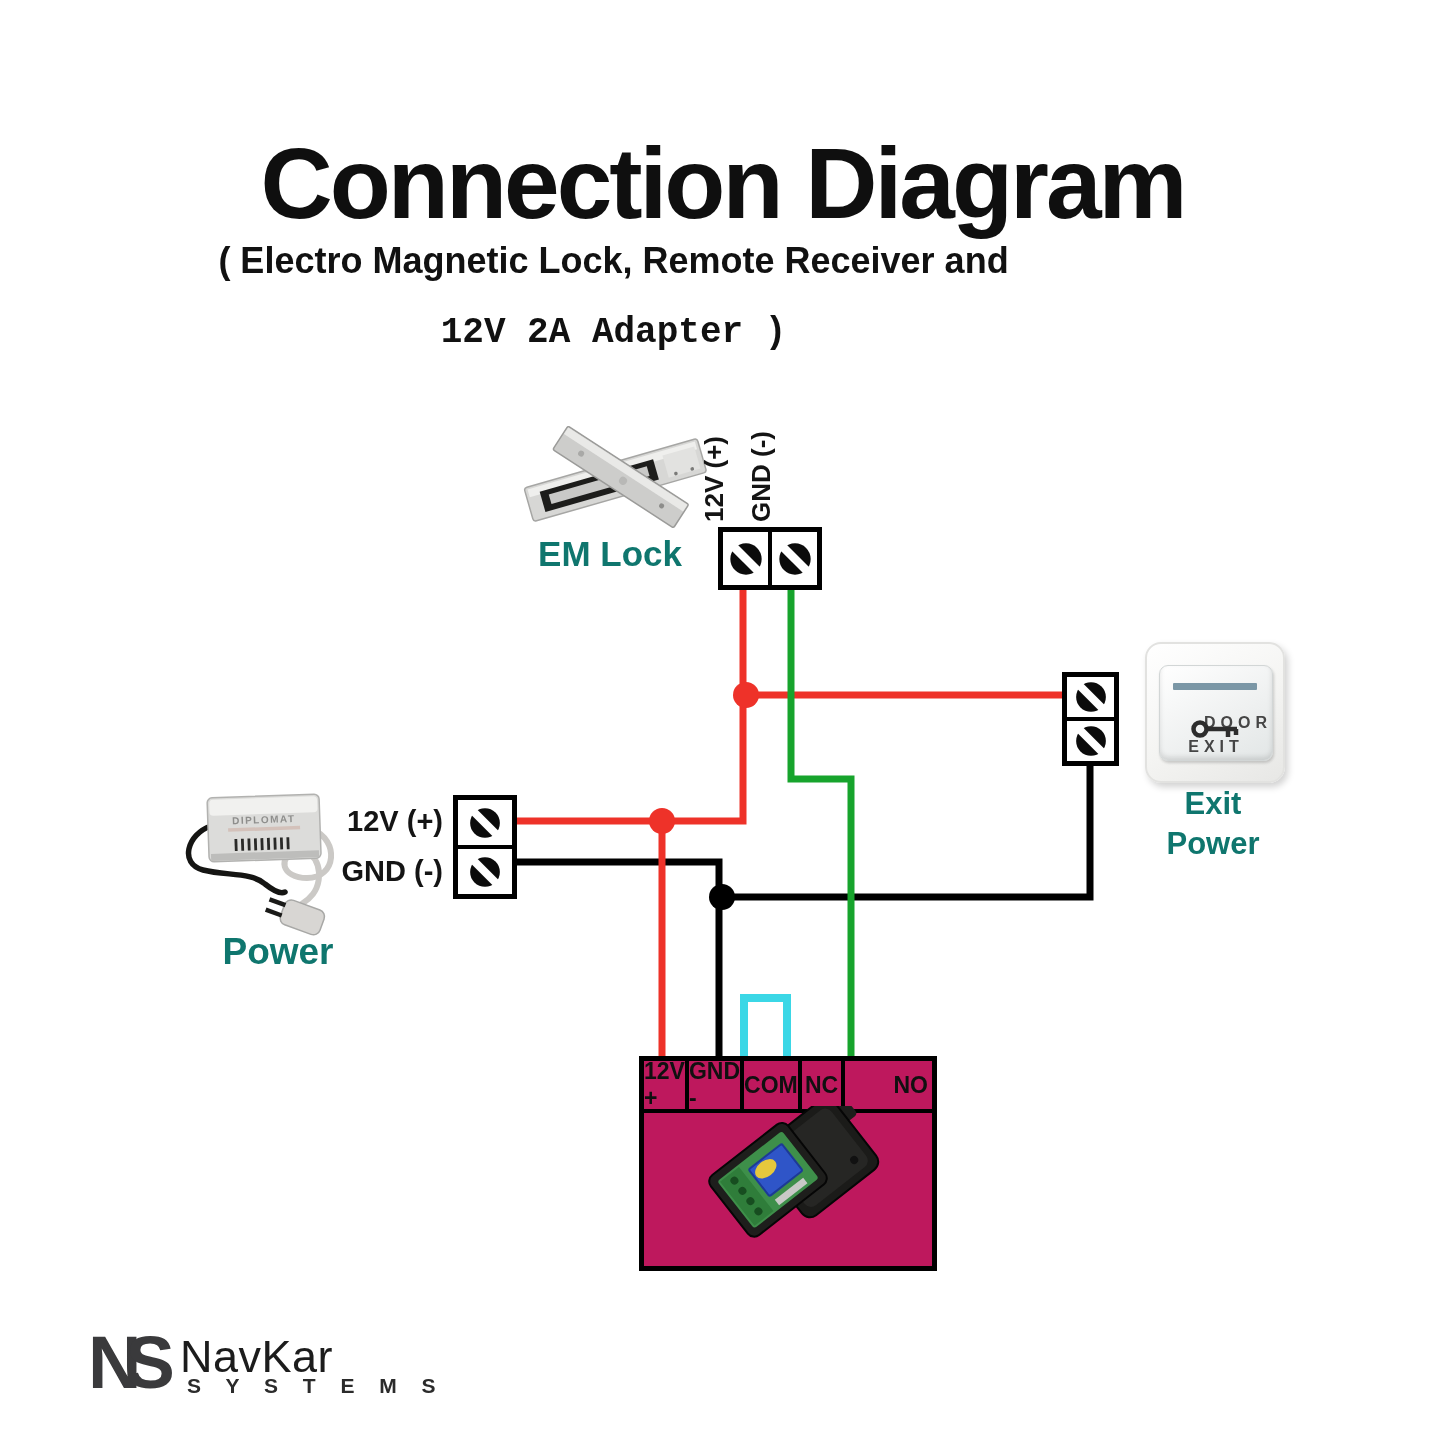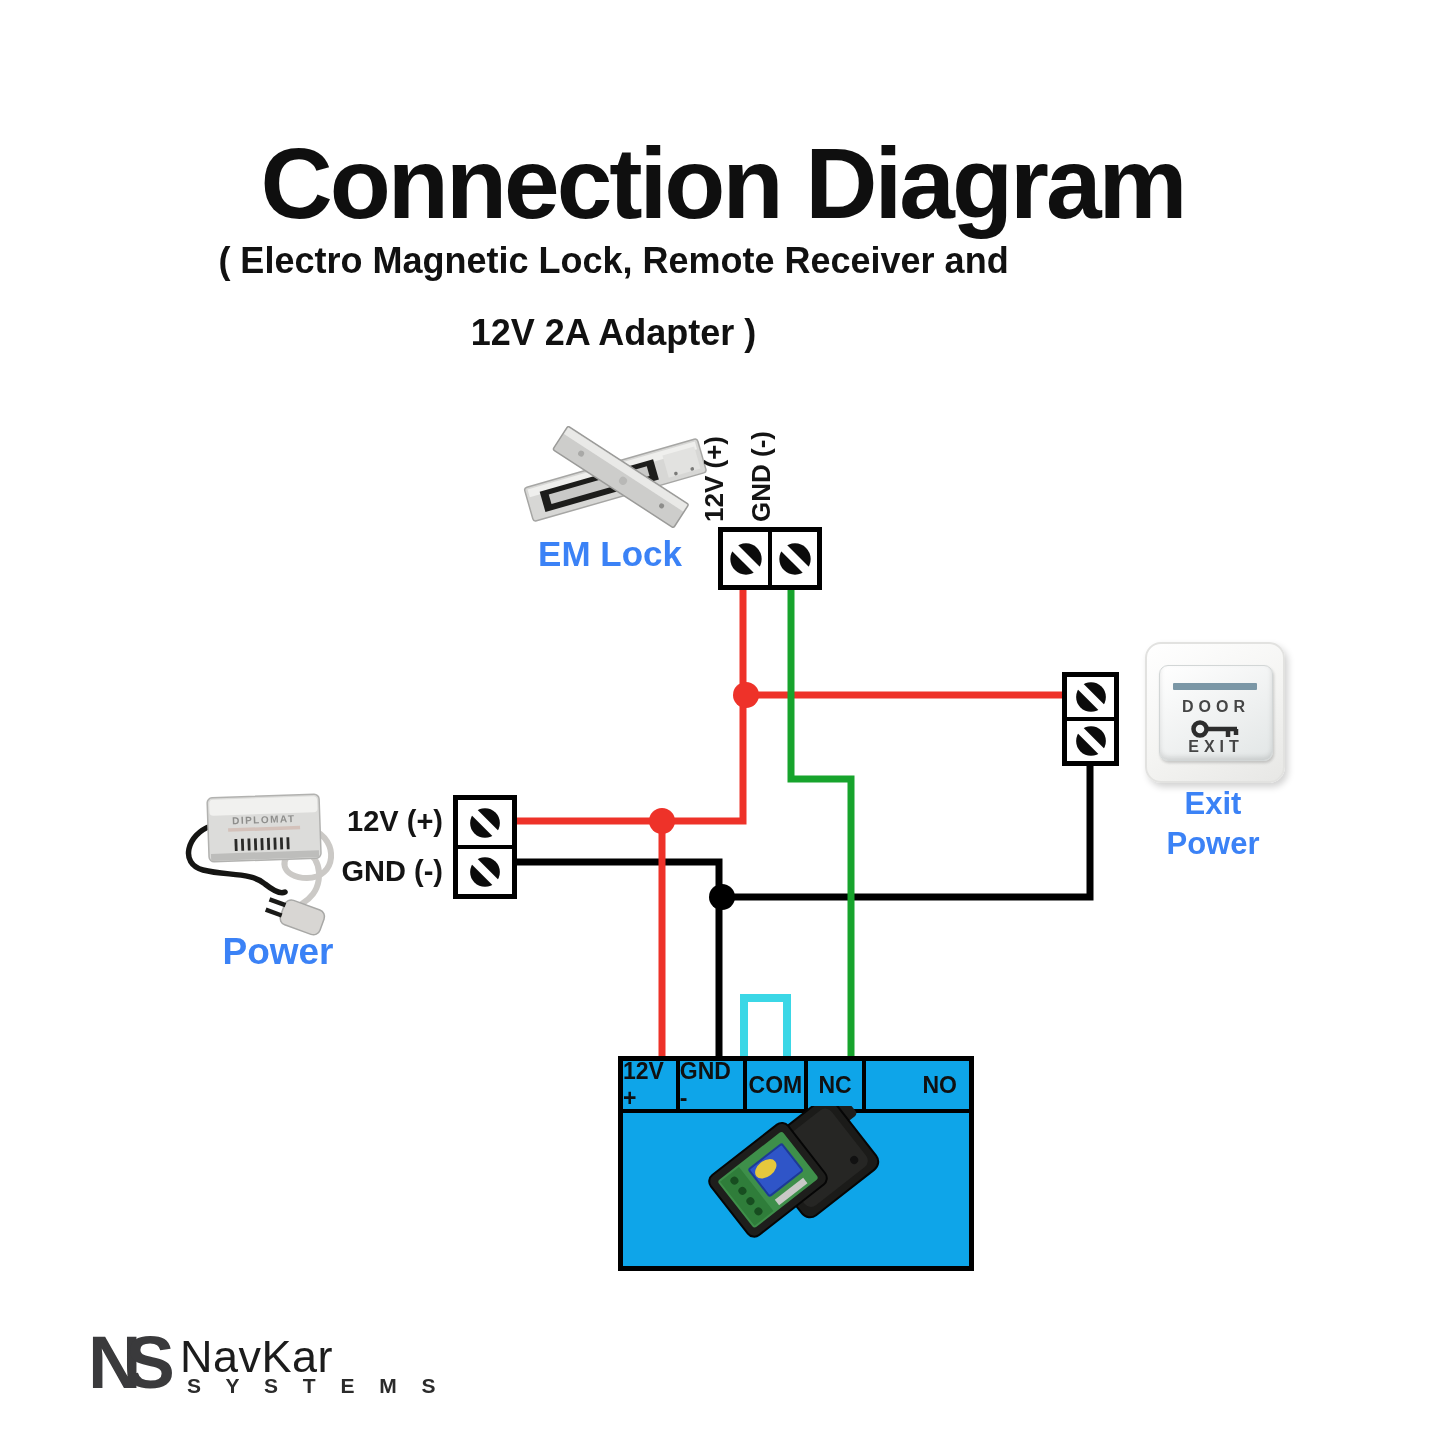--- a/index.html
+++ b/index.html
@@ -8,23 +8,23 @@
     font-family:"Liberation Sans","DejaVu Sans",sans-serif;color:#0d0d0d;margin-top:40px;
   }
   .abs{position:absolute;}
   
   .title{
     left:0;top:86px;width:1445px;text-align:center;
     font-size:100px;font-weight:800;letter-spacing:-3px;color:#0f0f0f;
   }
   .subtitle{left:0;width:1227px;text-align:center;font-size:36px;font-weight:700;color:#111;}
   .sub1{top:200px;}
-  .sub2{top:272px;}
-  
-  .comp-label{font-weight:700;color:#3b82f6;text-align:center;}
+  .sub2{top:272px;font-family:Liberation Mono, monospace;}
+  
+  .comp-label{font-weight:700;color:#0f766e;text-align:center;}
   .em-label{left:500px;top:494px;width:220px;font-size:35px;}
   .exit-label{left:1130px;top:744px;width:166px;font-size:31px;line-height:40px;}
   .psu-label{left:158px;top:889px;width:240px;font-size:37px;line-height:46px;}
   
   .vlabel{
     font-size:26px;font-weight:700;line-height:30px;white-space:nowrap;
     transform:rotate(-90deg);transform-origin:left bottom;color:#141414;
   }
   .vlabel-12v{left:729px;top:452px;}
   .vlabel-gnd{left:776px;top:452px;}
@@ -49,26 +49,26 @@
     border:2px solid #e2e2e0;box-shadow:3px 4px 7px rgba(0,0,0,0.18);box-sizing:border-box;
   }
   .exit-inner{
     position:absolute;left:12px;top:21px;width:112px;height:94px;border-radius:9px;
     background:linear-gradient(150deg,#ffffff 0%,#eef0f0 60%,#e2e6e6 100%);
     border:1px solid #d2d6d6;box-shadow:inset 0 -3px 5px rgba(0,0,0,0.12),1px 2px 3px rgba(0,0,0,0.18);
   }
   .exit-bar{position:absolute;left:13px;top:17px;width:84px;height:7px;background:#7b97a6;border-radius:1px;}
   .exit-word{position:absolute;width:100%;text-align:center;font-size:16px;font-weight:700;
     letter-spacing:5px;color:#454545;}
-  .exit-door{top:32px;}
+  .exit-door{top:48px;text-align:right;}
   .exit-exit{top:72px;}
   .exit-key{position:absolute;left:30px;top:50px;}
   
   .receiver{
-    left:618px;top:1016px;width:356px;height:215px;border:5px solid #000;background:#0ea5e9;box-sizing:border-box;
+    left:639px;top:1016px;width:298px;height:215px;border:5px solid #000;background:#be185d;box-sizing:border-box;
   }
   .rx-header{display:flex;height:48px;border-bottom:4px solid #000;}
   .rx-cell{display:flex;align-items:center;justify-content:center;font-size:23px;font-weight:700;
     border-right:4px solid #000;box-sizing:border-box;color:#101010;}
   .rx-cell:last-child{border-right:none;padding-left:44px;}
   
   .logo-name{left:180px;top:1291px;font-size:45px;font-weight:400;color:#1c1c1c;letter-spacing:0.5px;}
   .logo-sub{left:187px;top:1334px;font-size:21px;font-weight:700;letter-spacing:9.5px;color:#2b2b2b;}
 </style>
 </head>

